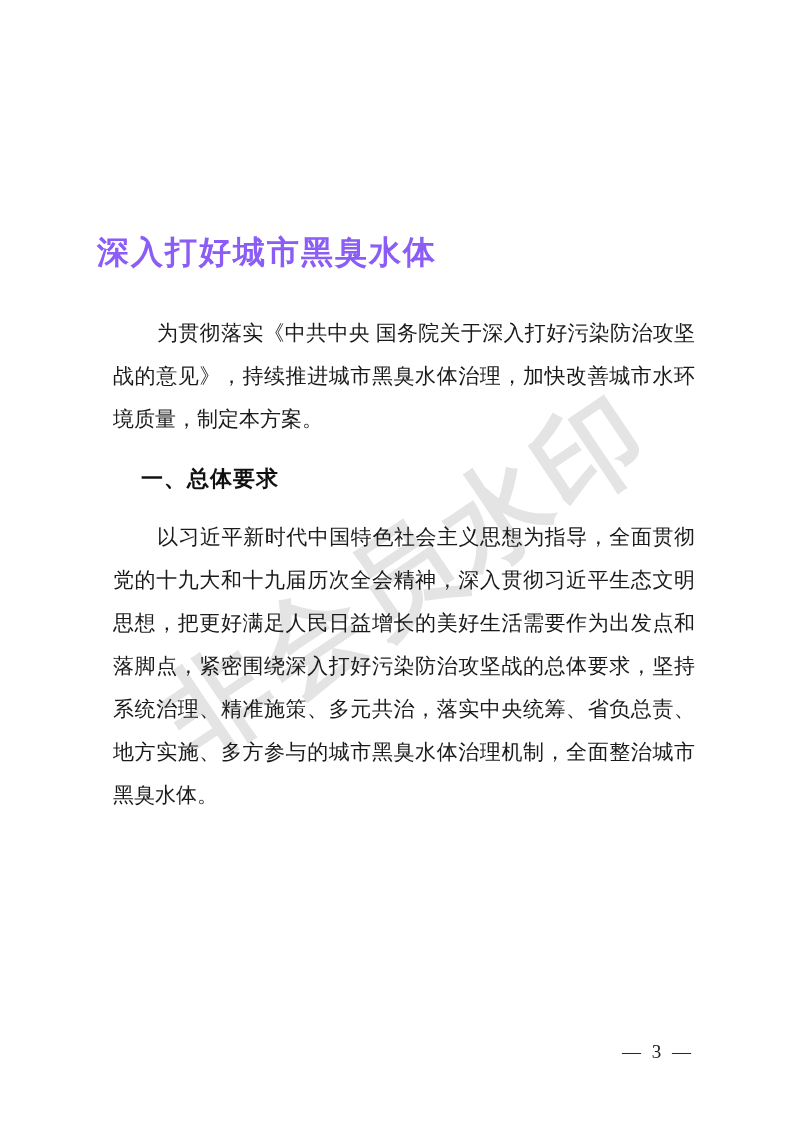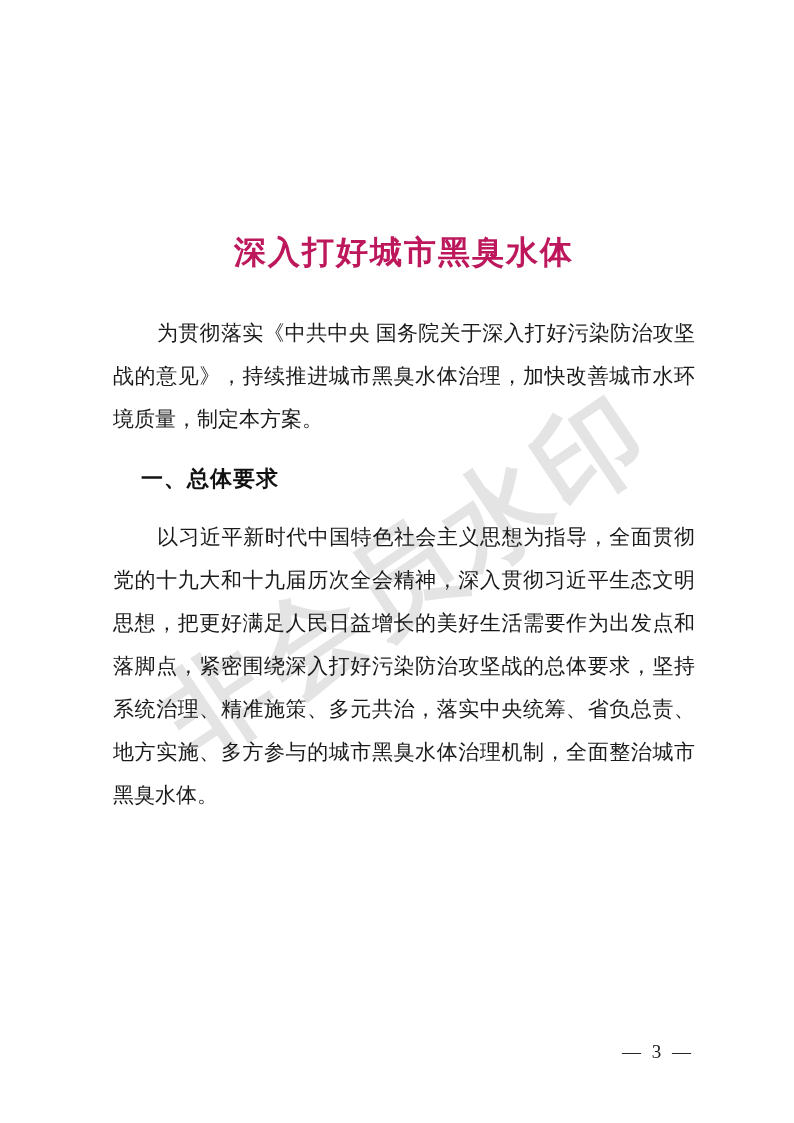--- a/index.html
+++ b/index.html
@@ -34,25 +34,24 @@
   }
   .content {
     position: absolute;
     left: 97px;
     top: 226px;
     width: 614px;
     z-index: 1;
   }
   .doc-title {
     margin: 0 0 34px 0;
-    text-align: center;
     font-weight: 700;
     font-size: 32px;
     line-height: 52px;
-    color: #be185d;
+    color: #8b5cf6;
     font-family: "Liberation Serif", serif;
   }
   .doc-title .title-line {
     display: block;
     letter-spacing: 2px;
   }
   .body-para {
     margin: 16px;
     font-size: 21px;
     line-height: 43px;

